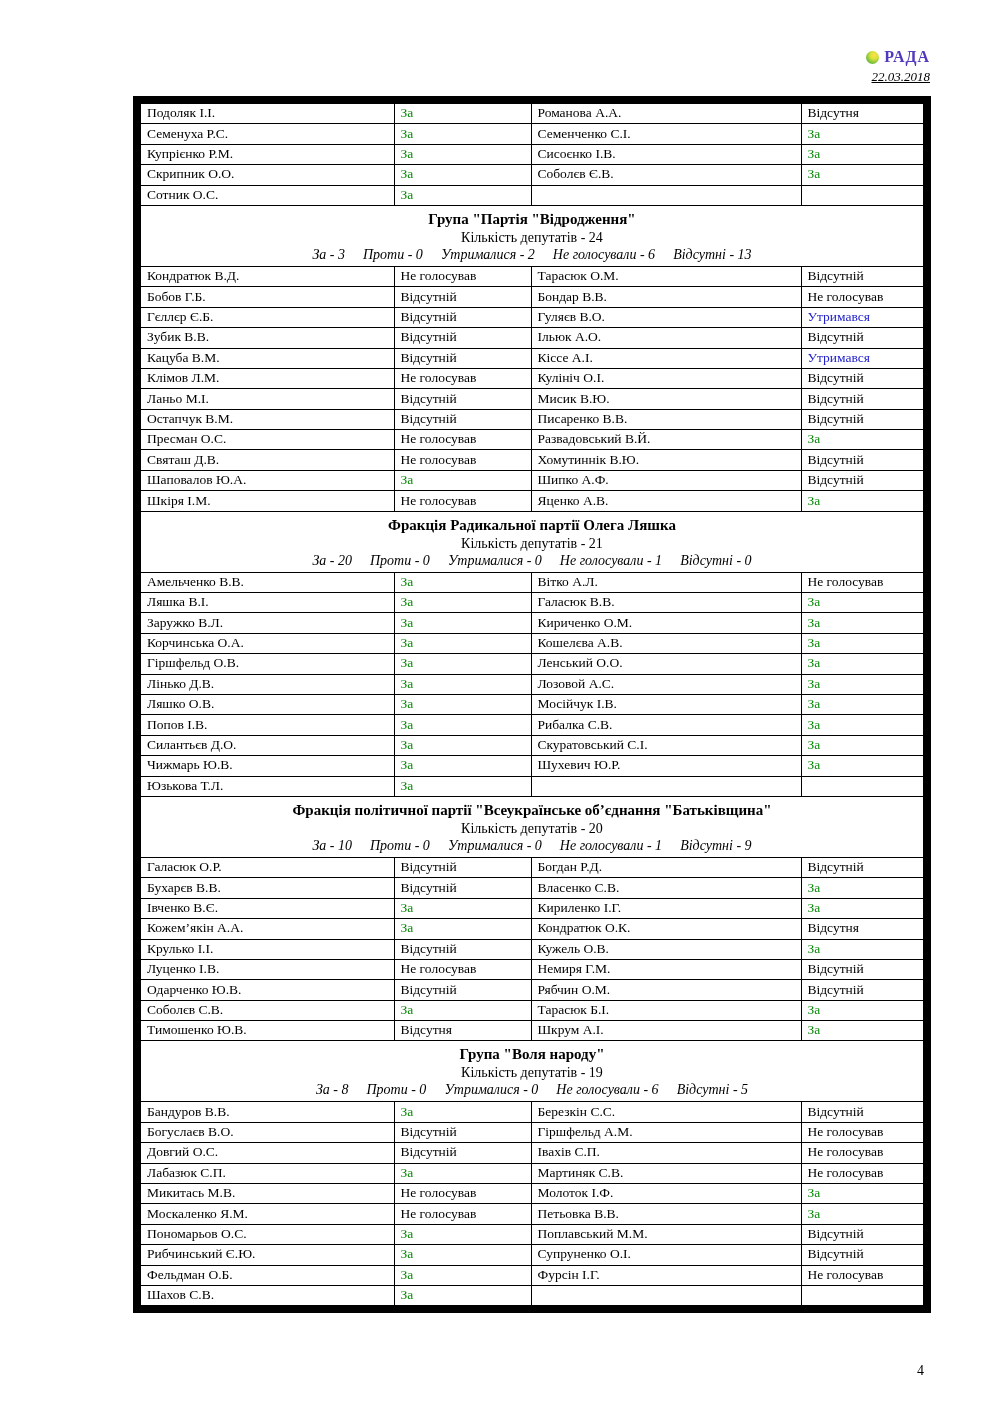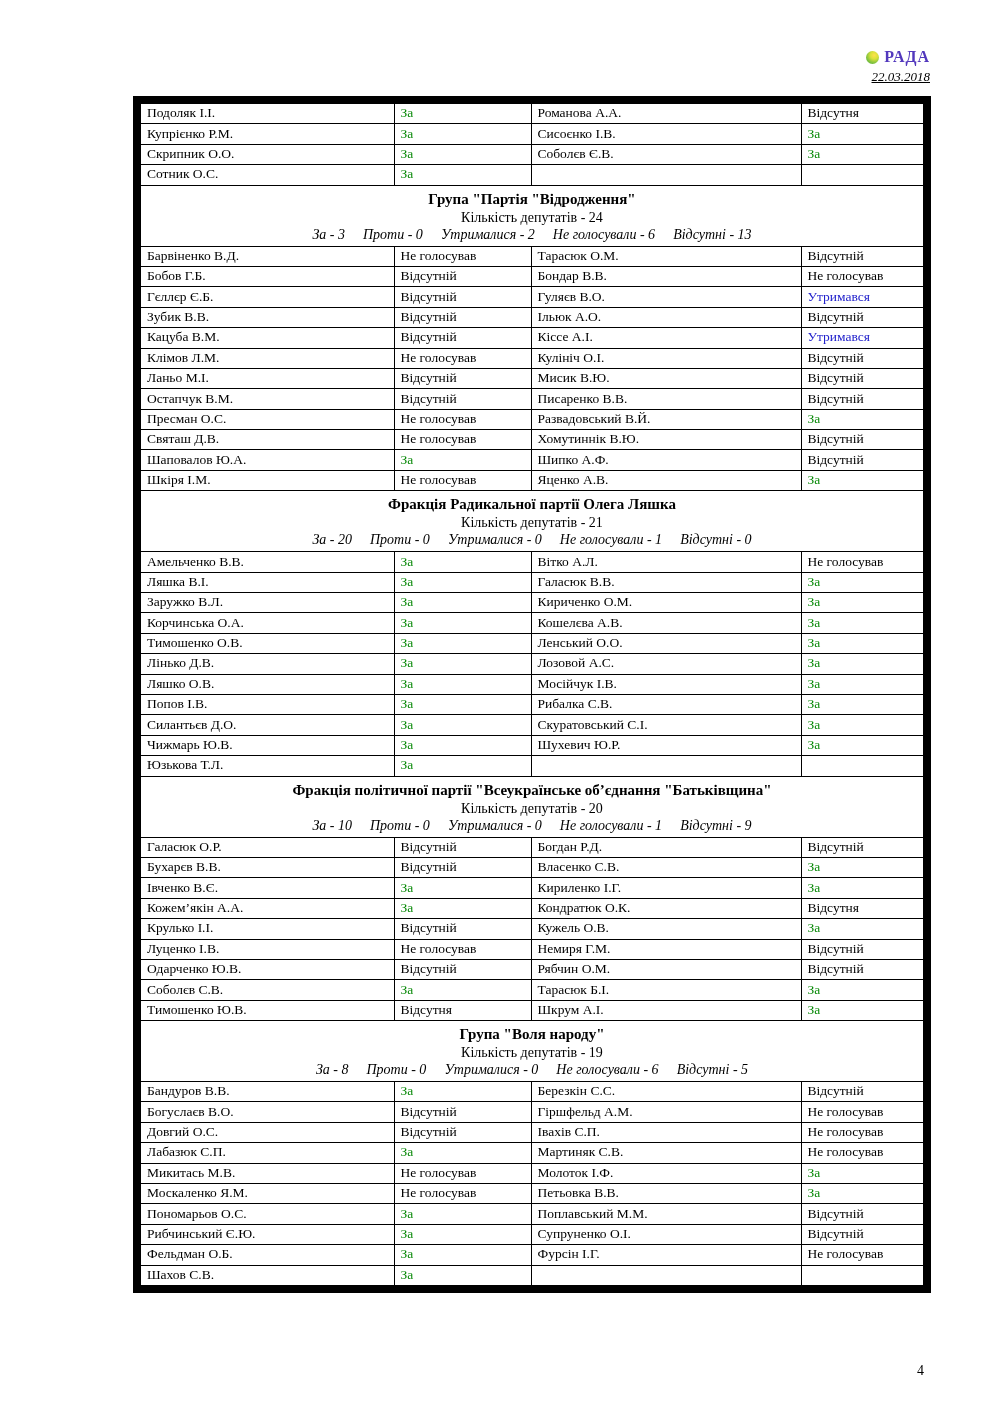--- a/index.html
+++ b/index.html
@@ -103,20 +103,26 @@
       <col style="width:126px">
     </colgroup>
     <tbody>
         <tr>
           <td class="name-cell">Подоляк І.І.</td>
           <td class="vote-cell vote-for">За</td>
           <td class="name-cell">Романова А.А.</td>
           <td class="vote-cell">Відсутня</td>
         </tr>
         <tr>
+          <td class="name-cell">Семенуха Р.С.</td>
+          <td class="vote-cell vote-for">За</td>
+          <td class="name-cell">Семенченко С.І.</td>
+          <td class="vote-cell vote-for">За</td>
+        </tr>
+        <tr>
           <td class="name-cell">Купрієнко Р.М.</td>
           <td class="vote-cell vote-for">За</td>
           <td class="name-cell">Сисоєнко І.В.</td>
           <td class="vote-cell vote-for">За</td>
         </tr>
         <tr>
           <td class="name-cell">Скрипник О.О.</td>
           <td class="vote-cell vote-for">За</td>
           <td class="name-cell">Соболєв Є.В.</td>
           <td class="vote-cell vote-for">За</td>
@@ -128,21 +134,21 @@
           <td class="vote-cell"></td>
         </tr>
         <tr>
           <td colspan="4" class="section-header">
             <div class="sec-title">Група "Партія "Відродження"</div>
             <div class="sec-count">Кількість депутатів - 24</div>
             <div class="sec-stats"><span>За - 3</span><span>Проти - 0</span><span>Утрималися - 2</span><span>Не голосували - 6</span><span>Відсутні - 13</span></div>
           </td>
         </tr>
         <tr>
-          <td class="name-cell">Барвіненко В.Д.</td>
+          <td class="name-cell">Кондратюк В.Д.</td>
           <td class="vote-cell">Не голосував</td>
           <td class="name-cell">Тарасюк О.М.</td>
           <td class="vote-cell">Відсутній</td>
         </tr>
         <tr>
           <td class="name-cell">Бобов Г.Б.</td>
           <td class="vote-cell">Відсутній</td>
           <td class="name-cell">Бондар В.В.</td>
           <td class="vote-cell">Не голосував</td>
         </tr>
@@ -231,21 +237,21 @@
           <td class="name-cell">Кириченко О.М.</td>
           <td class="vote-cell vote-for">За</td>
         </tr>
         <tr>
           <td class="name-cell">Корчинська О.А.</td>
           <td class="vote-cell vote-for">За</td>
           <td class="name-cell">Кошелєва А.В.</td>
           <td class="vote-cell vote-for">За</td>
         </tr>
         <tr>
-          <td class="name-cell">Тимошенко О.В.</td>
+          <td class="name-cell">Гіршфельд О.В.</td>
           <td class="vote-cell vote-for">За</td>
           <td class="name-cell">Ленський О.О.</td>
           <td class="vote-cell vote-for">За</td>
         </tr>
         <tr>
           <td class="name-cell">Лінько Д.В.</td>
           <td class="vote-cell vote-for">За</td>
           <td class="name-cell">Лозовой А.С.</td>
           <td class="vote-cell vote-for">За</td>
         </tr>

